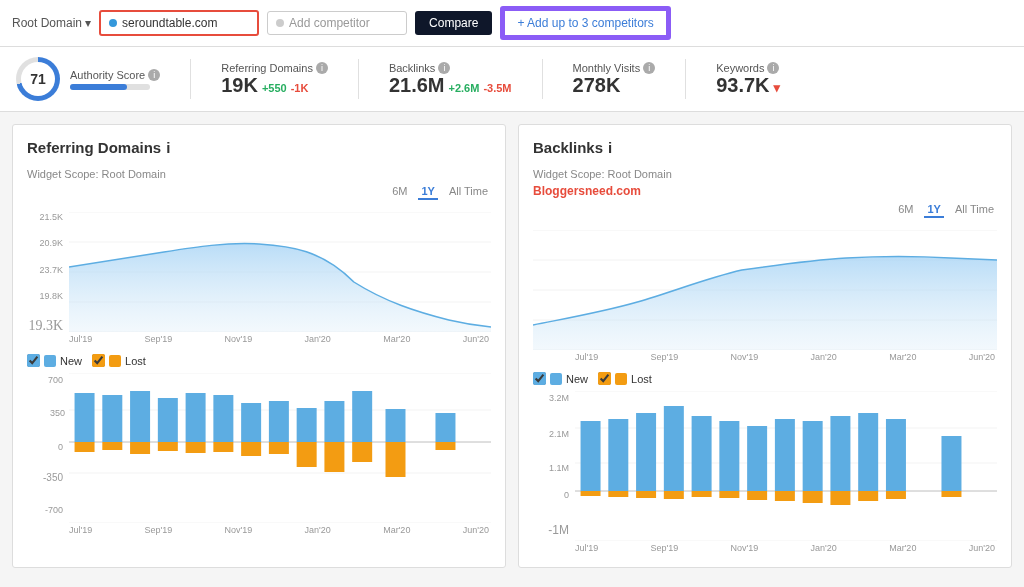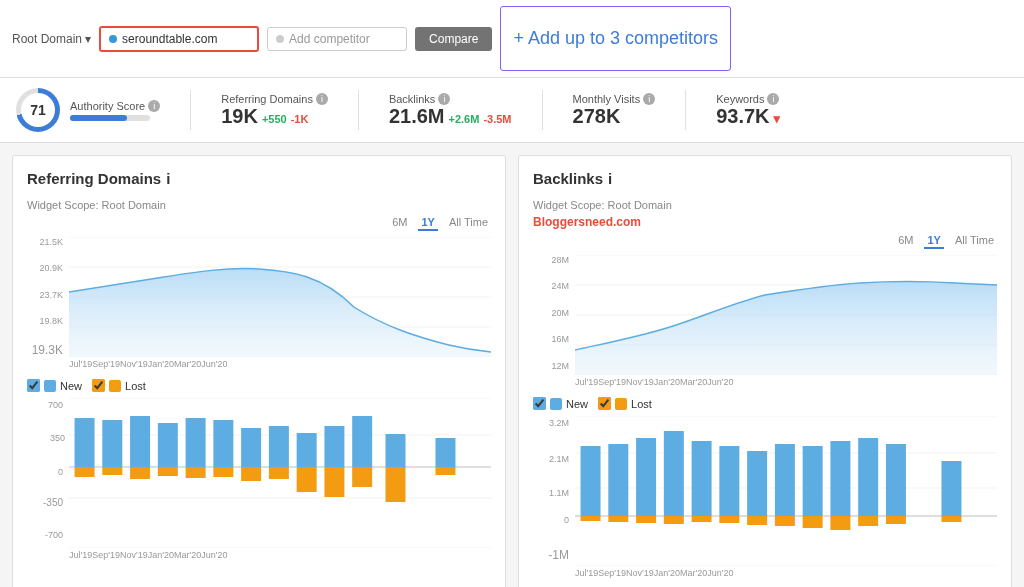--- a/index.html
+++ b/index.html
@@ -37,35 +37,35 @@
       padding: 4px 8px;
       display: flex;
       align-items: center;
       gap: 5px;
       min-width: 140px;
       color: #999;
       font-size: 12px;
     }
     .competitor-dot { width: 8px; height: 8px; border-radius: 50%; background: #ccc; flex-shrink: 0; }
     .compare-btn {
-      background: #737373;
+      background: #0f172a;
       color: #fff;
       border: none;
       border-radius: 3px;
       padding: 5px 14px;
       font-size: 12px;
       cursor: pointer;
     }
     .add-competitors-btn {
       background: #fff;
       color: #3b7dd8;
-      border: 1px solid #8b5cf6;
+      border: 5px solid #8b5cf6;
       border-radius: 3px;
-      padding: 21px 12px;
-      font-size: 18px;
+      padding: 5px 12px;
+      font-size: 12px;
       cursor: pointer;
       display: flex;
       align-items: center;
       gap: 4px;
     }
 
     .metrics-bar {
       background: #fff;
       border-bottom: 1px solid #ddd;
       padding: 10px 16px;
@@ -155,21 +155,21 @@
     .time-btn {
       color: #888;
       cursor: pointer;
       padding: 1px 3px;
     }
     .time-btn.active {
       color: #3b7dd8;
       border-bottom: 2px solid #3b7dd8;
       font-weight: bold;
     }
-    .chart-area { margin-top: 6px; }
+    .chart-area { margin-top: 12px; }
 
     
     .area-chart-container {
       position: relative;
       height: 120px;
       width: 100%;
     }
     .area-chart-container svg {
       width: 100%;
       height: 100%;
@@ -212,20 +212,21 @@
       position: relative;
       height: 150px;
       width: 100%;
     }
     .bar-chart-container svg {
       width: 100%;
       height: 100%;
     }
     .x-axis-labels {
       display: flex;
+      justify-content: space-between;
       font-size: 9px;
       color: #999;
       margin-top: 2px;
       padding: 0 2px;
     }
   </style>
 </head>
 <body>
 
 <div class="top-bar">
@@ -326,21 +327,21 @@
       <span class="time-btn">All Time</span>
     </div>
 
     <div class="chart-area">
       <div style="display:flex; gap:4px;">
         <div class="y-axis-labels" style="position:relative;width:38px;height:120px;flex-shrink:0;">
           <span style="font-size:9px;color:#999;position:absolute;top:0;right:2px;">21.5K</span>
           <span style="font-size:9px;color:#999;position:absolute;top:22%;right:2px;">20.9K</span>
           <span style="font-size:9px;color:#999;position:absolute;top:44%;right:2px;">23.7K</span>
           <span style="font-size:9px;color:#999;position:absolute;top:66%;right:2px;">19.8K</span>
-          <span style="font-size:12px;color:#999;position:absolute;top:88%;right:2px;">19.3K</span>
+          <span style="font-size:14px;color:#999;position:absolute;top:88%;right:2px;font-family:Liberation Serif, serif;">19.3K</span>
         </div>
         <div class="area-chart-container">
           <svg viewBox="0 0 400 120" preserveAspectRatio="none">
             <defs>
               <linearGradient id="areaGradL" x1="0" x2="0" y1="0" y2="1">
                 <stop offset="0%" stop-color="#a8d4f5" stop-opacity="0.8"></stop>
                 <stop offset="100%" stop-color="#d6eaf8" stop-opacity="0.3"></stop>
               </linearGradient>
             </defs>
 
@@ -458,27 +459,20 @@
     <div class="card-subtitle">Widget Scope: Root Domain</div>
     <div class="bloggers-label">Bloggersneed.com</div>
     <div class="time-controls">
       <span class="time-btn">6M</span>
       <span class="time-btn active">1Y</span>
       <span class="time-btn">All Time</span>
     </div>
 
     <div class="chart-area">
       <div style="display:flex; gap:4px;">
-        <div style="position:relative;width:38px;height:120px;flex-shrink:0;">
-          <span style="font-size:9px;color:#999;position:absolute;top:0;right:2px;">28M</span>
-          <span style="font-size:9px;color:#999;position:absolute;top:22%;right:2px;">24M</span>
-          <span style="font-size:9px;color:#999;position:absolute;top:44%;right:2px;">20M</span>
-          <span style="font-size:9px;color:#999;position:absolute;top:66%;right:2px;">16M</span>
-          <span style="font-size:9px;color:#999;position:absolute;top:88%;right:2px;">12M</span>
-        </div>
         <div class="area-chart-container">
           <svg viewBox="0 0 400 120" preserveAspectRatio="none">
             <defs>
               <linearGradient id="areaGradR" x1="0" x2="0" y1="0" y2="1">
                 <stop offset="0%" stop-color="#a8d4f5" stop-opacity="0.8"></stop>
                 <stop offset="100%" stop-color="#d6eaf8" stop-opacity="0.3"></stop>
               </linearGradient>
             </defs>
             <line x1="0" y1="0" x2="400" y2="0" stroke="#e8e8e8" stroke-width="0.5"></line>
             <line x1="0" y1="30" x2="400" y2="30" stroke="#e8e8e8" stroke-width="0.5"></line>

